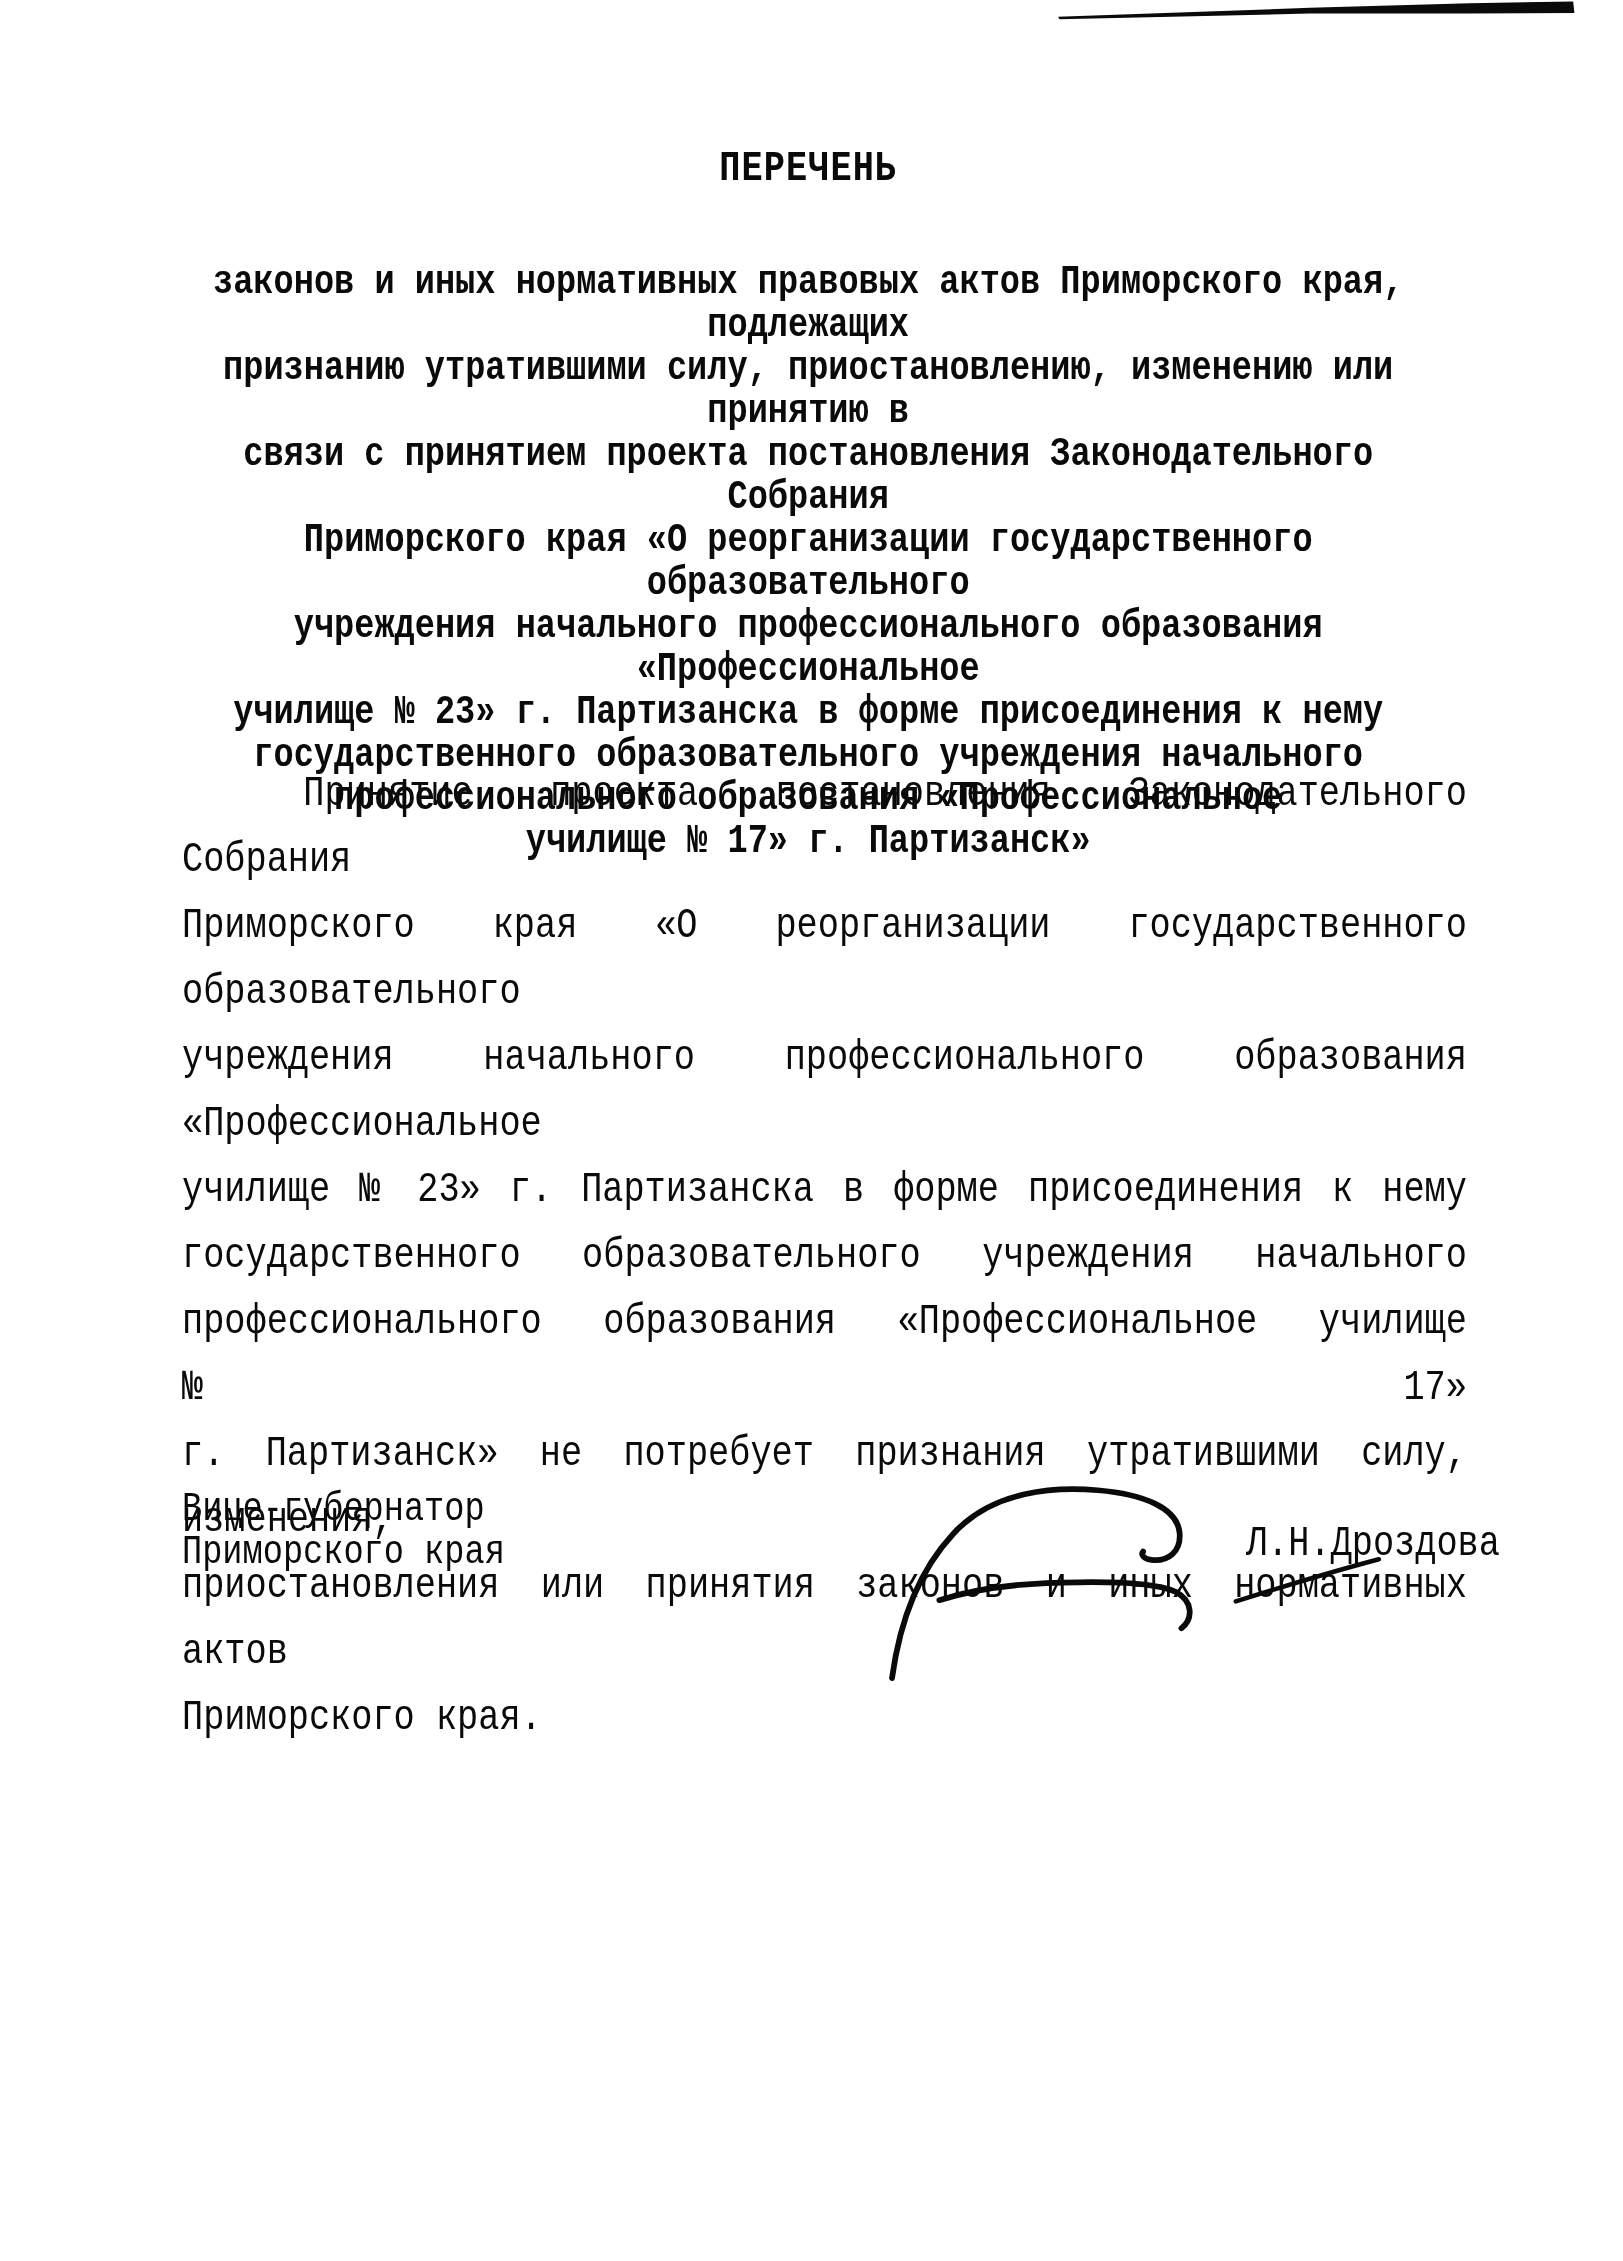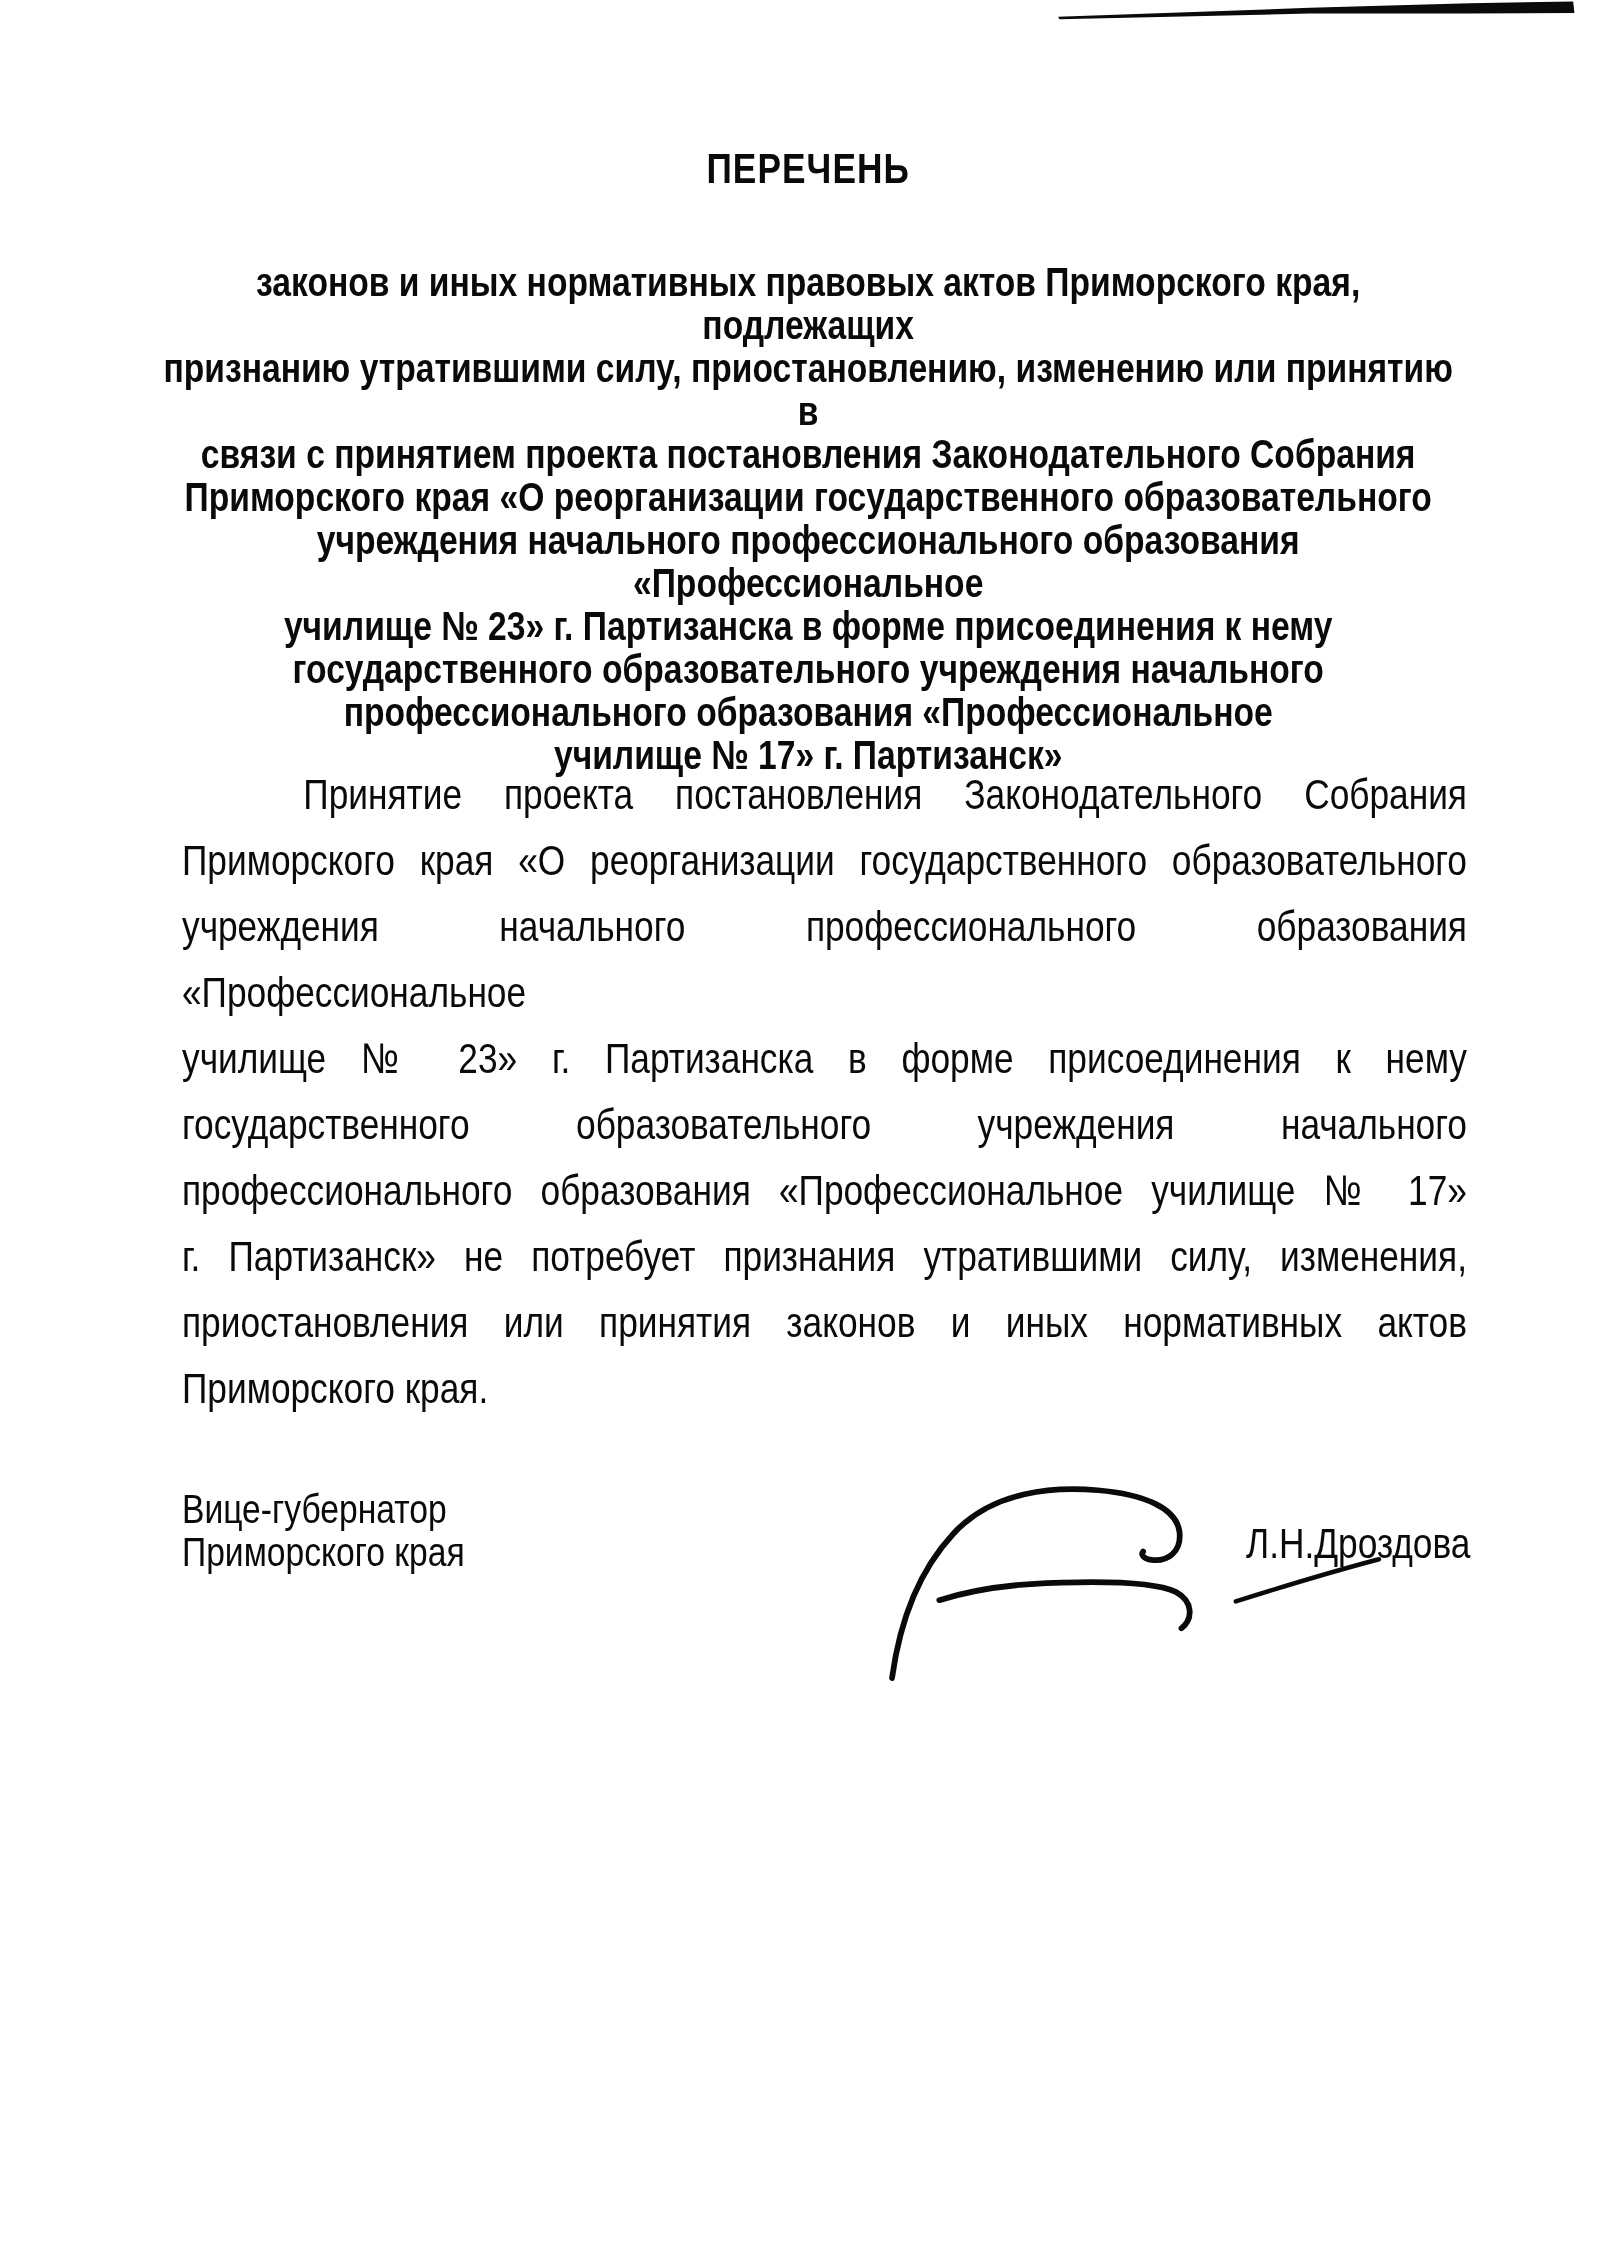--- a/index.html
+++ b/index.html
@@ -6,21 +6,21 @@
     margin: 0;
     padding: 0;
     background: #ffffff;
   }
   .page {
     position: relative;
     width: 1623px;
     height: 2261px;
     background: #ffffff;
     overflow: hidden;
-    font-family: Liberation Sans, sans-serif;
+    font-family: Liberation Mono, monospace;
     color: #0a0a0a;
   }
   
   .tx {
     position: absolute;
     transform: scaleX(0.82);
     transform-origin: 0 0;
     color: #0a0a0a;
   }
   .doc-title {

